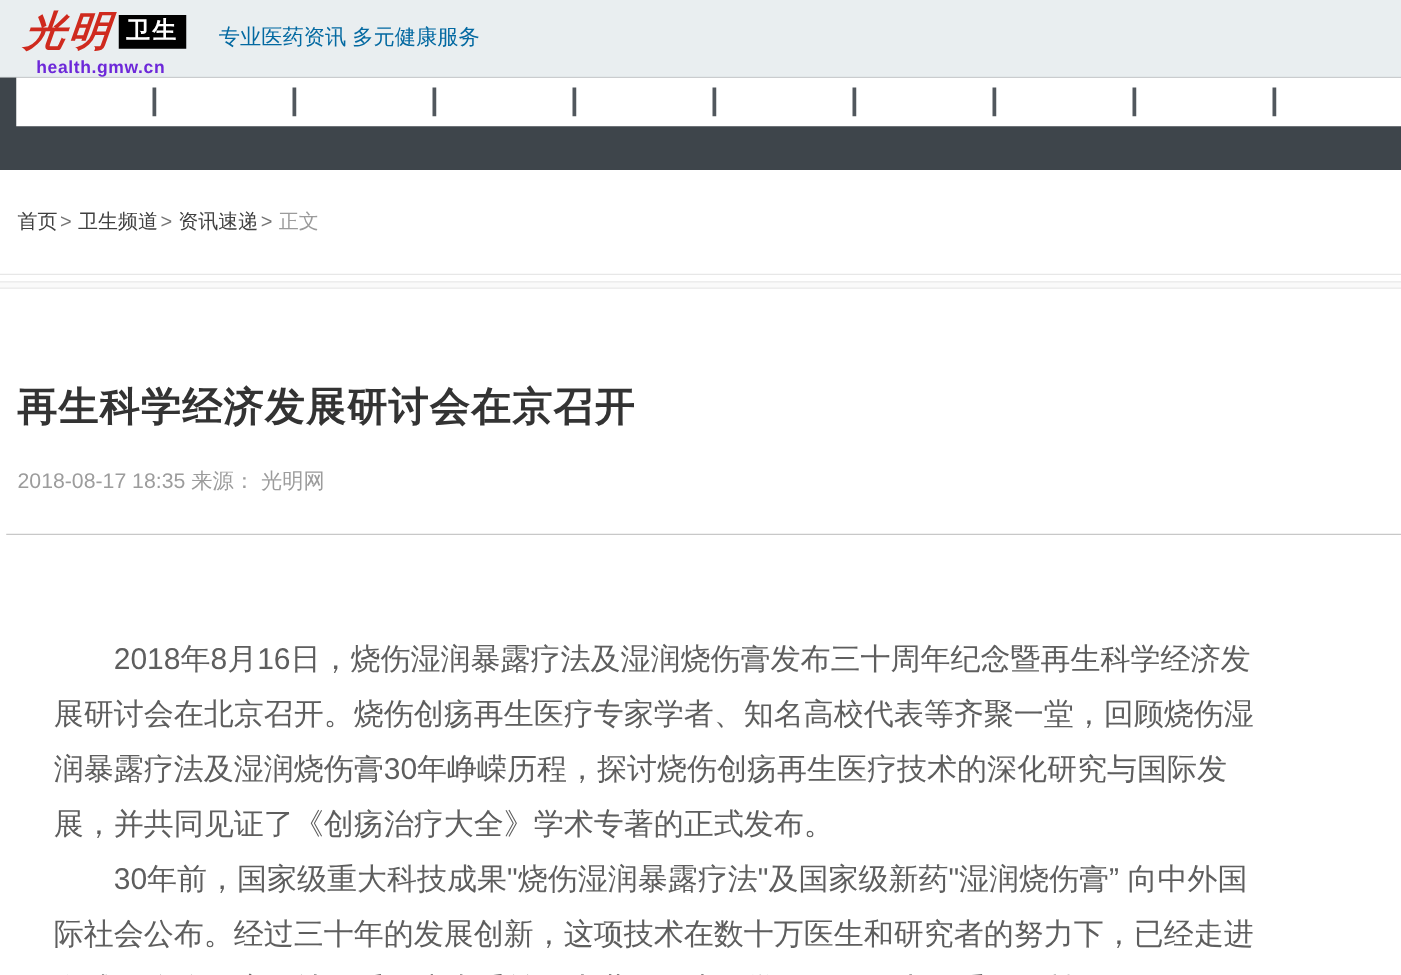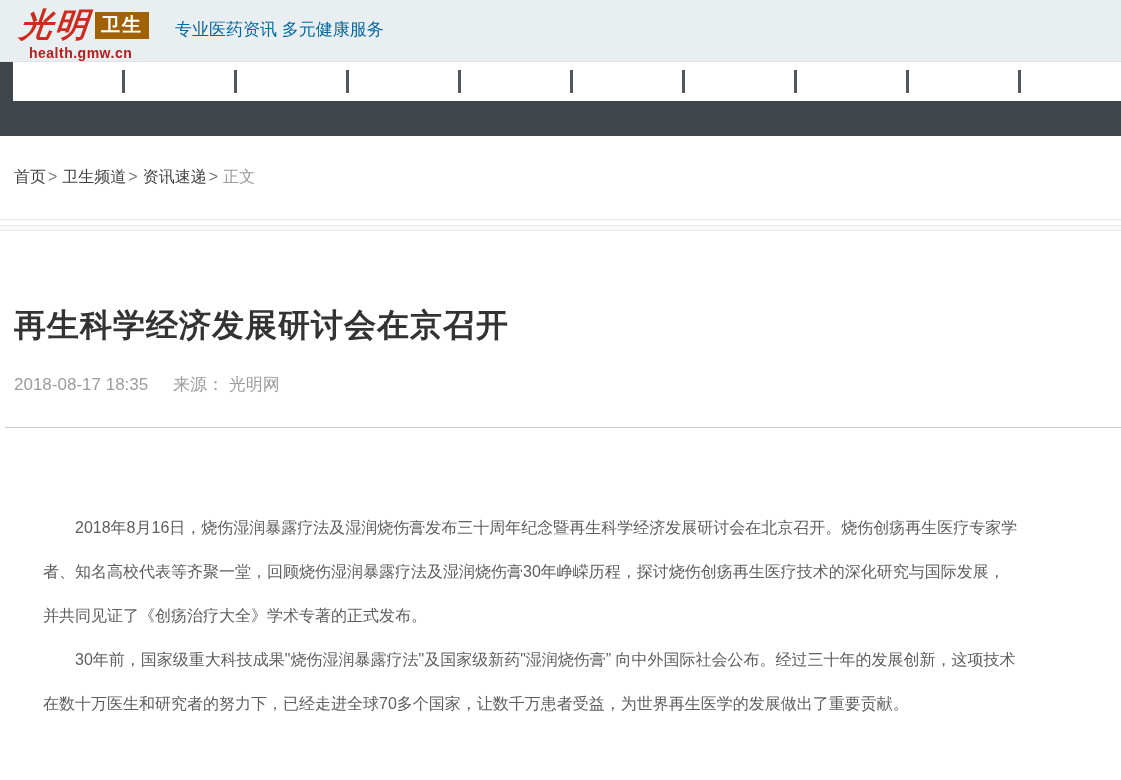--- a/index.html
+++ b/index.html
@@ -17,26 +17,26 @@
     display: flex; align-items: flex-start;
   }
   .logo { margin: 5px 0 0 20px; cursor: pointer; }
   .logo-row { display: flex; align-items: center; height: 40px; }
   .logo-gm {
     font-family: "DejaVu Serif", serif; font-style: italic; font-weight: bold;
     color: #cf2a1e; font-size: 33px; line-height: 38px;
     transform: skewX(-6deg); letter-spacing: 2px;
   }
   .logo-badge {
-    background: #a16207; color: #ffffff; font-weight: bold;
+    background: #000000; color: #ffffff; font-weight: bold;
     font-size: 19px; line-height: 22px; padding: 2px 6px 3px 6px;
     margin-left: 5px; letter-spacing: 2px;
   }
   .logo-domain {
-    font-size: 14px; font-weight: bold; color: #b91c1c;
+    font-size: 14px; font-weight: bold; color: #6d28d9;
     margin: 1px 0 0 9px; letter-spacing: 0.5px; line-height: 15px;
   }
   .tagline { font-size: 17px; color: #0369a1; margin: 18px 0 0 26px; }
 
   
   .nav-region { background: #3e454b; height: 74px; }
   .nav-strip {
     list-style: none; margin: 0 0 0 13px; padding: 0;
     height: 39px; background: #ffffff; display: flex;
   }
@@ -60,27 +60,27 @@
     border-top: 1px solid #e9e9e9; border-bottom: 1px solid #e9e9e9;
   }
 
   
   .article { margin: 0 14px; }
   .article-title {
     margin: 68px 0 0 0; font-size: 32px; line-height: 52px;
     font-weight: bold; color: #333333; letter-spacing: 1px;
   }
   .article-meta { margin-top: 22px; font-size: 17px; color: #9c9c9c; height: 20px; }
-  .meta-source-label { margin-left: 20px; }
+  .meta-source-label { }
   .meta-divider { border-top: 1px solid #c8c8c8; margin: 34px -14px 0 -9px; }
 
   .article-body { padding: 78px 0 0 29px; width: 1004px; }
   .article-body p {
     margin: 0; width: 975px;
-    font-size: 16px; line-height: 44px; color: #5e5e5e;
+    font-size: 24px; line-height: 44px; color: #5e5e5e;
     text-indent: 2em; text-align: left;
   }
 </style>
 </head>
 <body>
 
 <header class="site-header">
   <div class="logo">
     <div class="logo-row">
       <span class="logo-gm">光明</span>

